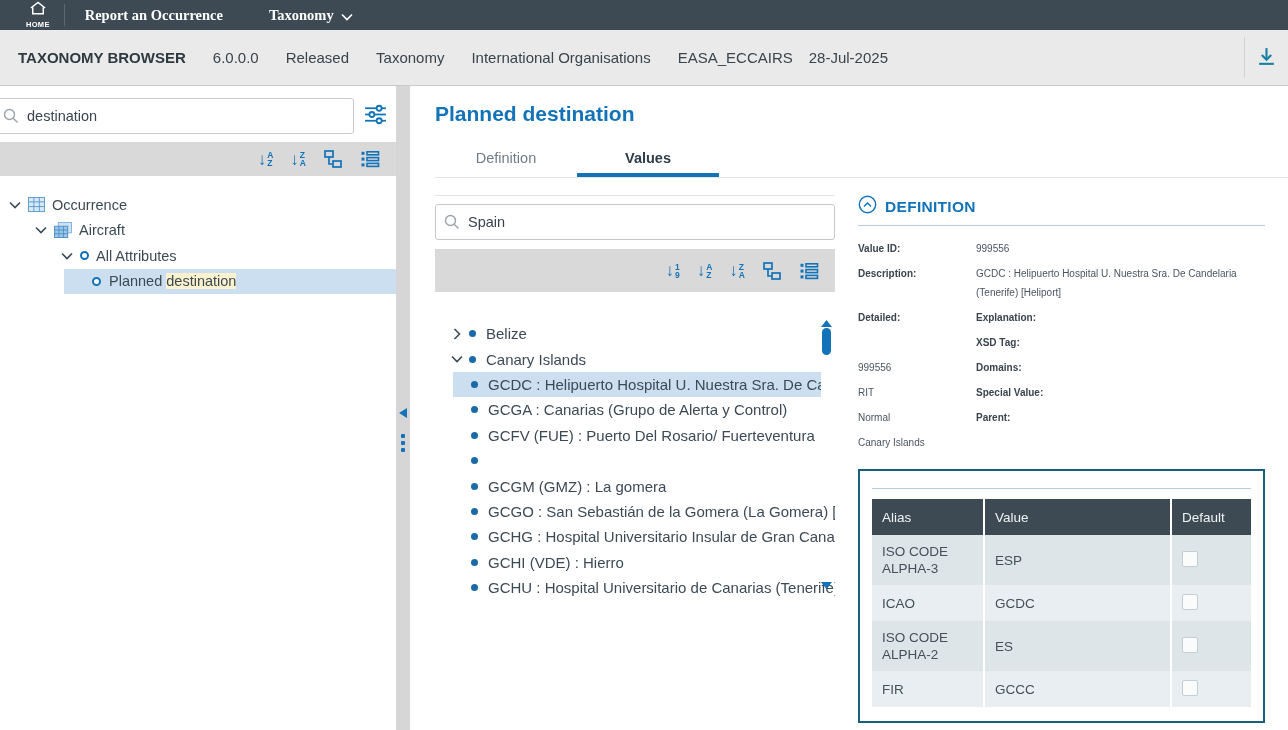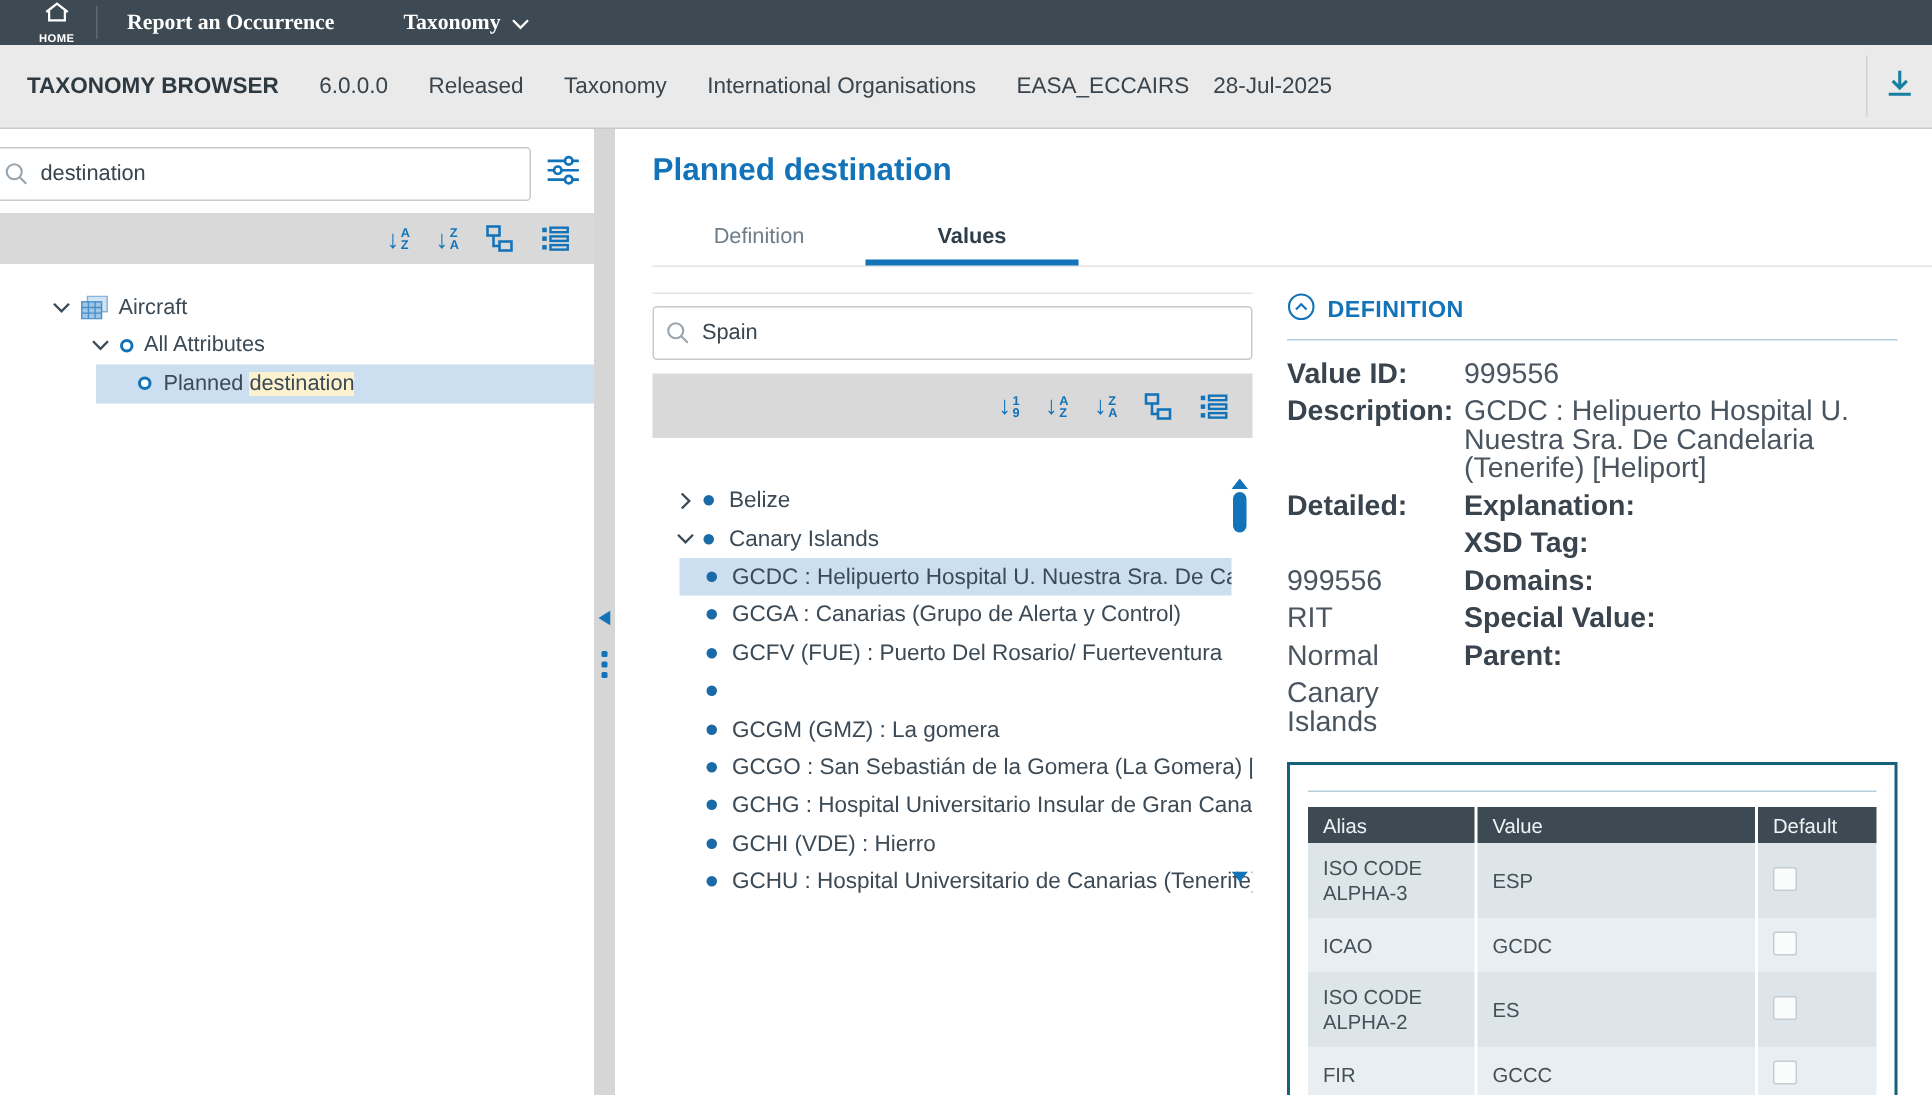--- a/index.html
+++ b/index.html
@@ -81,28 +81,28 @@
   .vl-row.child.selected { background:#cbdff0; margin-left:18px; padding-left:35px; width:calc(100% - 32px); }
   .vscroll-up { position:absolute; top:4px; right:3px; cursor:pointer; }
   .vscroll-thumb { position:absolute; top:19px; right:4px; width:9px; height:27px; background:#1273b8; border-radius:5px; cursor:pointer; }
   .vscroll-down { position:absolute; bottom:10px; right:3px; cursor:pointer; }
 
   
   .right-panel { flex:1; margin-left:23px; padding-right:23px; }
   .section-head { display:flex; align-items:center; gap:8px; color:#1273b8; font-size:15.5px; font-weight:bold; letter-spacing:.3px; }
   .section-rule { border:none; border-top:1px solid #b7cfdd; margin-top:7px; }
   .def-fields { margin-top:13px; display:grid; grid-template-columns:110px 1fr; row-gap:6px; column-gap:8px;
-    font-size:19px; line-height:19px; }
+    font-size:10px; line-height:19px; }
   .def-label { font-weight:bold; color:#39444e; }
   .def-value { color:#4a5560; }
 
   .alias-box { margin-top:17px; border:2px solid #16607a; padding:10px 12px 14px; background:#fff; }
   .alias-table { width:100%; border-collapse:collapse; margin-top:10px; font-size:13.5px; color:#44505a; }
   .alias-table th { background:#3d4a53; color:#eef3f5; font-weight:normal; text-align:left;
-    padding:4px 10px; height:24px; }
+    padding:4px 10px; height:36px; }
   .alias-table th + th, .alias-table td + td { border-left:2px solid #fff; }
   .alias-table td { padding:6px 10px; }
   .alias-table col.c-alias { width:112px; }
   .alias-table col.c-default { width:80px; }
   .alias-table tbody tr:nth-child(odd) { background:#dde5e9; }
   .alias-table tbody tr:nth-child(even) { background:#e8eef1; }
   .alias-table tbody tr td:first-child { line-height:17px; }
   .row-tall td { height:50px; }
   .row-short td { height:36px; }
   .checkbox { width:16px; height:16px; border:1px solid #c3ced4; background:#fafcfc; border-radius:2px;
@@ -217,20 +217,37 @@
           <g fill="none" stroke="#1273b8" stroke-width="1.6">
               <rect x="7" y="2.8" width="11.5" height="3"></rect>
               <rect x="7" y="8.6" width="11.5" height="3"></rect>
               <rect x="7" y="14.4" width="11.5" height="3"></rect>
             </g>
         </svg>
       </span>
     </div>
 
     <div class="tree">
+      <div class="tree-row" style="padding-left:8px">
+        <span class="chev">
+          <svg width="12" height="8" viewBox="0 0 12 8" fill="none" stroke="#3a4a56" stroke-width="1.6">
+              <polyline points="1,1.5 6,6.5 11,1.5"></polyline>
+            </svg>
+        </span>
+        <span class="t-icon">
+          <svg width="17" height="15" viewBox="0 0 18 16">
+            <rect x="0.5" y="0.5" width="17" height="15" fill="#d8e8f5" stroke="#5b9bd0"></rect>
+            <line x1="0.5" y1="5.2" x2="17.5" y2="5.2" stroke="#5b9bd0"></line>
+              <line x1="0.5" y1="10.2" x2="17.5" y2="10.2" stroke="#5b9bd0"></line>
+            <line x1="6.2" y1="0.5" x2="6.2" y2="15.5" stroke="#5b9bd0"></line>
+              <line x1="12" y1="0.5" x2="12" y2="15.5" stroke="#5b9bd0"></line>
+          </svg>
+        </span>
+        <span>Occurrence</span>
+      </div>
 
       <div class="tree-row" style="padding-left:34px">
         <span class="chev">
           <svg width="12" height="8" viewBox="0 0 12 8" fill="none" stroke="#3a4a56" stroke-width="1.6">
               <polyline points="1,1.5 6,6.5 11,1.5"></polyline>
             </svg>
         </span>
         <span class="t-icon">
           <svg width="18" height="16" viewBox="0 0 19 17">
             <rect x="4.5" y="0.5" width="14" height="11" fill="#cfe3f2" stroke="#7fb2dd"></rect>

